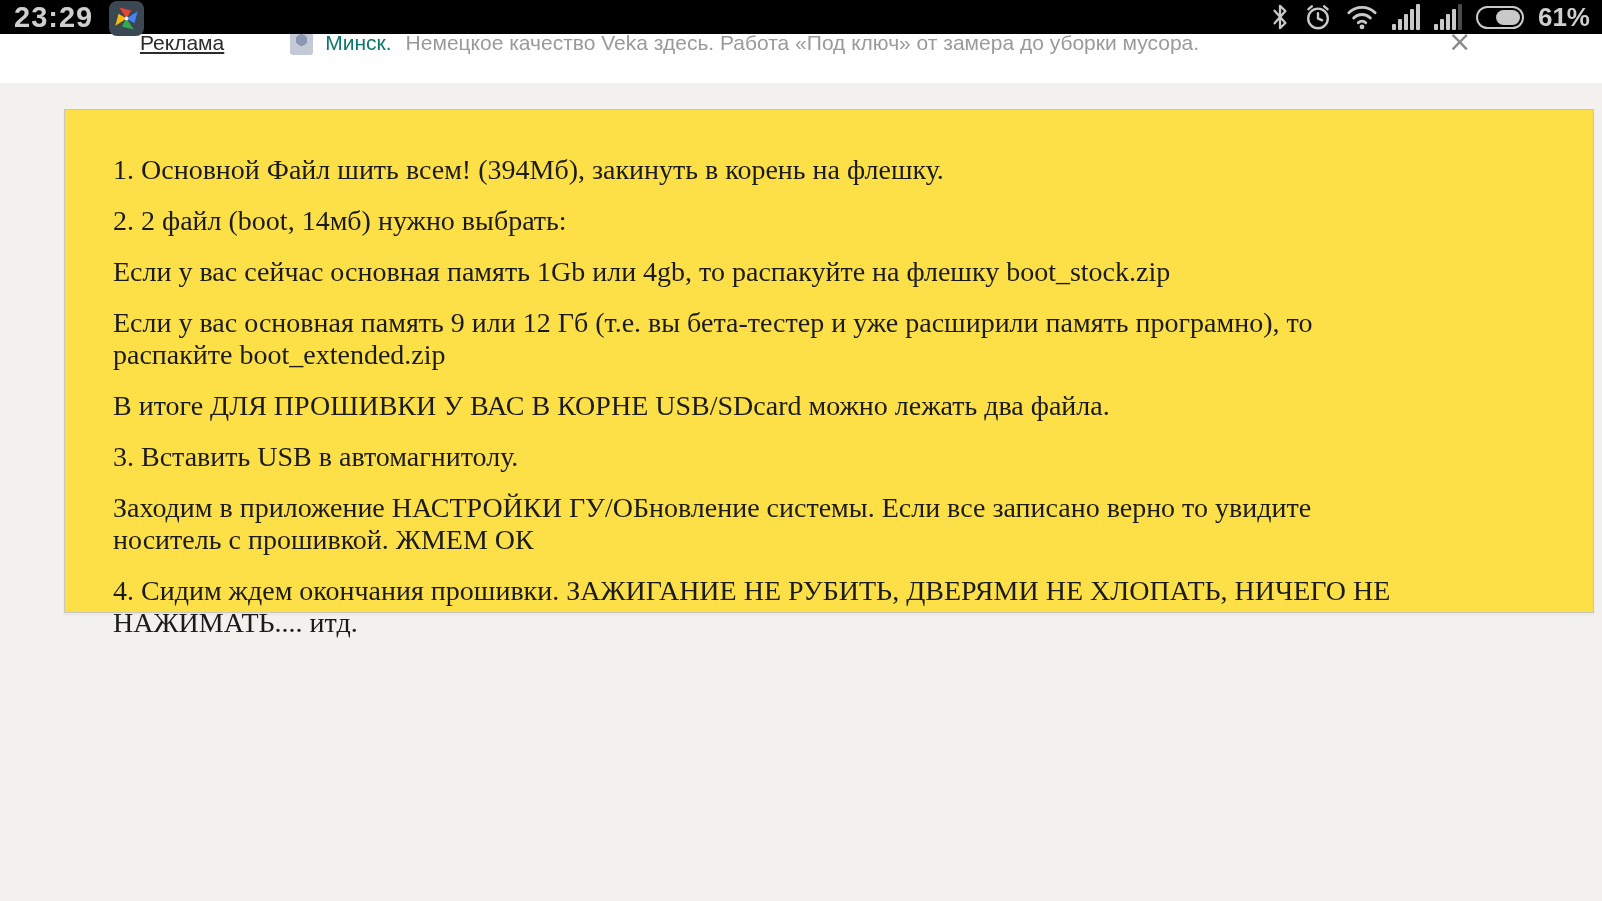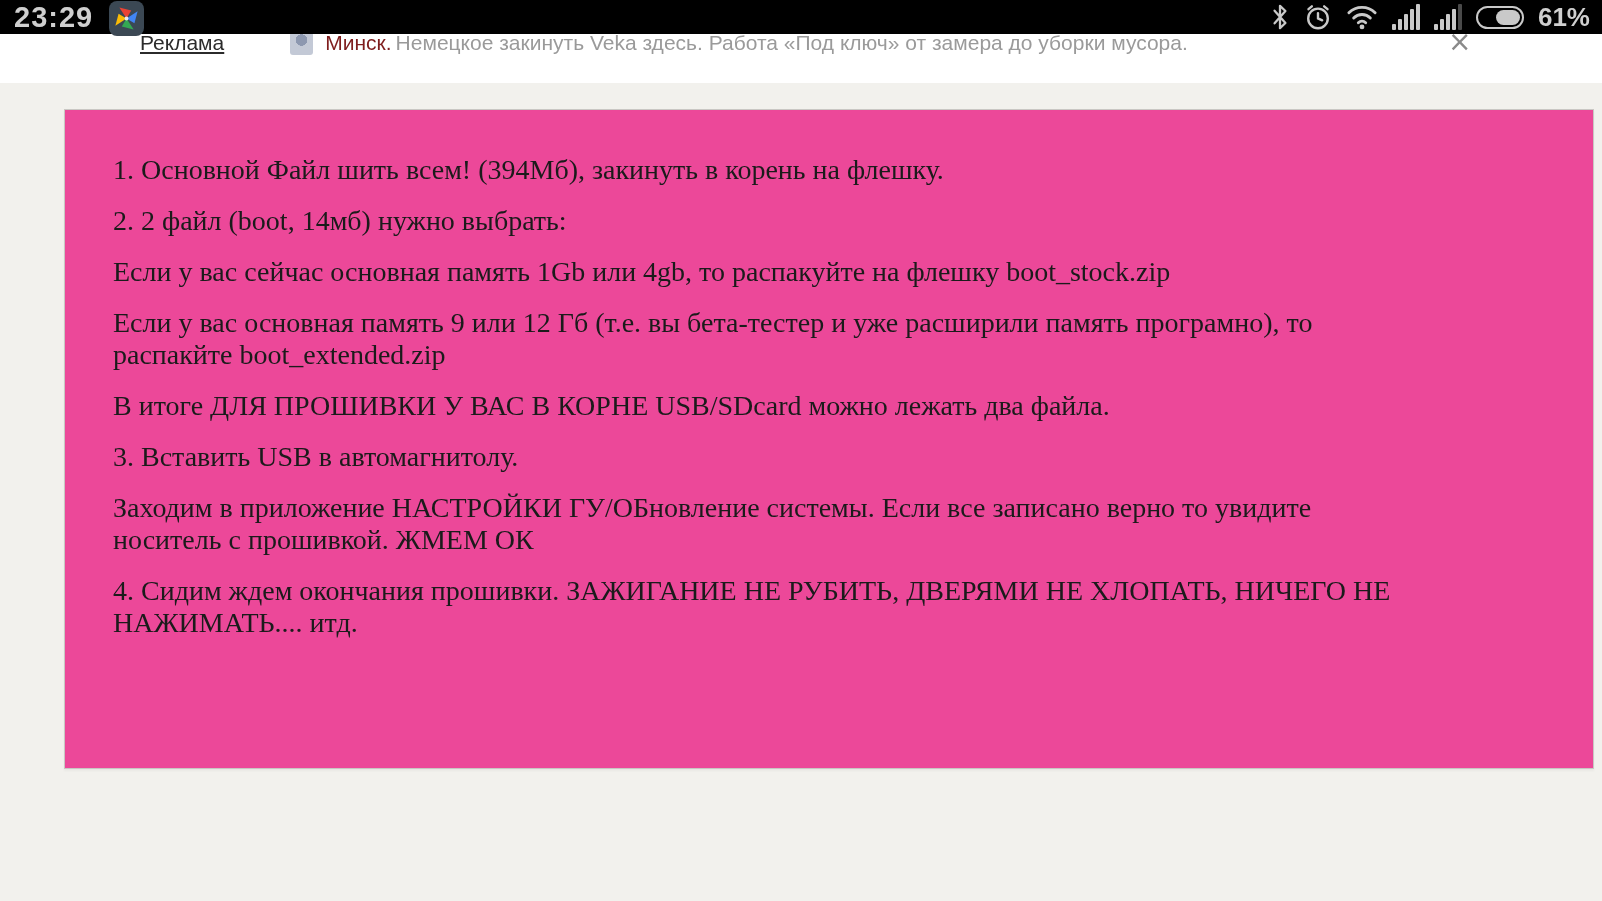--- a/index.html
+++ b/index.html
@@ -29,21 +29,21 @@
     background:#aeb6c6;
     background-image:
       radial-gradient(circle at 50% 35%, #8d98b0 0 30%, transparent 31%),
       linear-gradient(#c3c9d6 0 0);
     align-self:center; margin-right:12px; flex:none;
   }
   .ad-title {
     color:#2200cc; font-weight:bold; text-decoration:underline;
     margin-right:8px; cursor:pointer;
   }
-  .ad-region { color:#7f1d1d; margin-right:4px; }
+  .ad-region { color:#0f766e; margin-right:14px; }
   .ad-desc   { color:#9a9a9a; }
   .ad-close {
     position:absolute; left:1448px; top:28px;
     color:#8a8a8a; font-size:28px; line-height:28px; cursor:pointer;
     font-family:"DejaVu Sans", sans-serif; z-index:1;
   }
 
   
   .status-bar {
     position:absolute; top:0; left:0; width:1602px; height:34px;
@@ -81,22 +81,22 @@
   .battery-fill {
     position:absolute; top:2px; bottom:2px; right:2px;
     width:55%;
     background:#c9c9c9; border-radius:8px;
   }
   .sb-percent { font-size:26px; font-weight:bold; color:#cfcfcf; }
 
   
   .page-card {
     position:absolute; left:64px; top:109px;
-    width:1530px; height:660px;
-    background:#ec4899;
+    width:1530px; height:504px;
+    background:#fde047;
     border:1px solid #c9c7c3;
     box-shadow:0 2px 2px rgba(0,0,0,0.04);
     z-index:2;
     padding:44px 48px 0 48px;
   }
   .para {
     font-family:"Liberation Serif", serif;
     font-size:28px; line-height:32px;
     color:#1b1b1b;
     white-space:pre-line;
@@ -104,21 +104,21 @@
   }
 </style>
 </head>
 <body>
 
 <div class="ad-banner">
   <div class="ad-row">
     <span class="ad-label">Реклама</span>
     <span class="ad-favicon"></span>
     <span class="ad-region">Минск.</span>
-    <span class="ad-desc">Немецкое закинуть Veka здесь. Работа «Под ключ» от замера до уборки мусора.</span>
+    <span class="ad-desc">Немецкое качество Veka здесь. Работа «Под ключ» от замера до уборки мусора.</span>
   </div>
   <span class="ad-close">×</span>
 </div>
 
 <div class="status-bar">
   <span class="sb-time">23:29</span>
 
   <span class="sb-app-icon">
     <svg width="27" height="27" viewBox="0 0 34 34">
       <polygon points="17,17 8,3 23,7" fill="#ea4335"></polygon>

